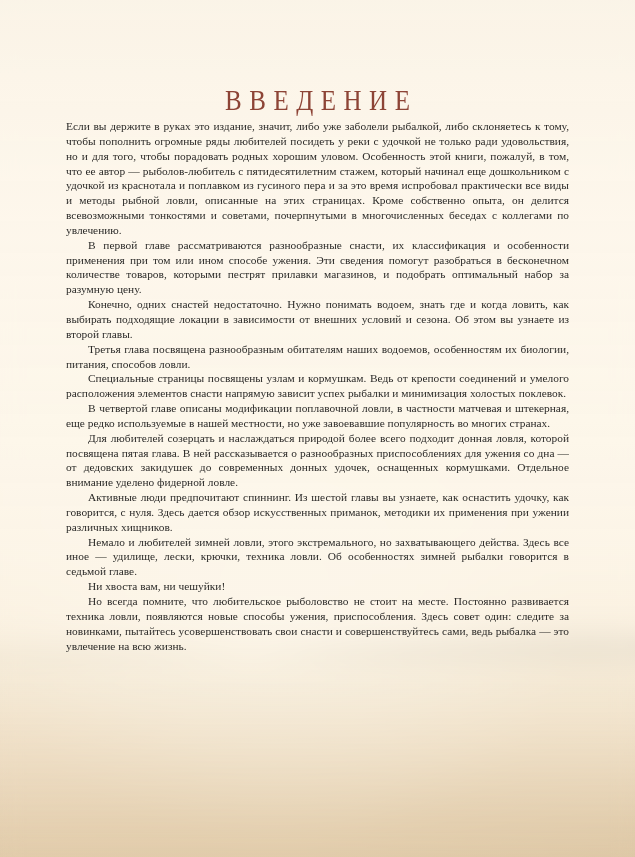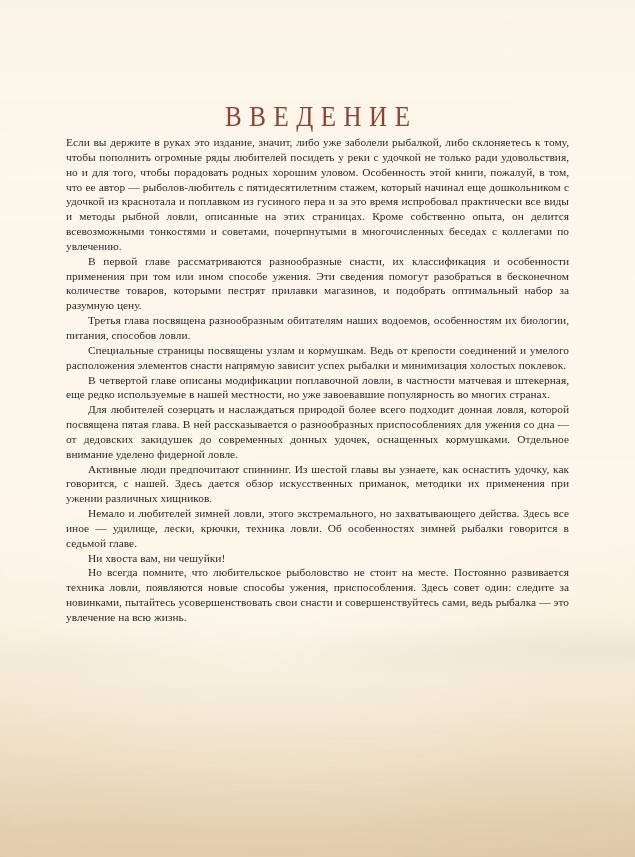--- a/index.html
+++ b/index.html
@@ -88,21 +88,21 @@
   }
 
   
   .content {
     position: absolute;
     left: 0;
     top: 0;
     width: 635px;
     height: 857px;
     box-sizing: border-box;
-    padding: 16px 66px;
+    padding: 0 66px;
   }
 
   .chapter-title {
     margin: 0;
     padding-top: 72px;
     text-align: center;
     font-family: "Liberation Serif", "DejaVu Serif", serif;
     font-size: 25px;
     font-weight: 400;
     letter-spacing: 7.5px;
@@ -145,24 +145,25 @@
   <div class="bg-layer bg-blur"></div>
   <div class="bg-layer bg-wash"></div>
 
   <div class="content">
 
     <h1 class="chapter-title">ВВЕДЕНИЕ</h1>
 
     <div class="body-text">
       <p>Если вы держите в руках это издание, значит, либо уже заболели рыбалкой, либо склоняетесь к тому, чтобы пополнить огромные ряды любителей посидеть у реки с удочкой не только ради удовольствия, но и для того, чтобы порадовать родных хорошим уловом. Особенность этой книги, пожалуй, в том, что ее автор — рыболов-любитель с пятидесятилетним стажем, который начинал еще дошкольником с удочкой из краснотала и поплавком из гусиного пера и за это время испробовал практически все виды и методы рыбной ловли, описанные на этих страницах. Кроме собственно опыта, он делится всевозможными тонкостями и советами, почерпнутыми в многочисленных беседах с коллегами по увлечению.</p>
       <p>В первой главе рассматриваются разнообразные снасти, их классификация и особенности применения при том или ином способе ужения. Эти сведения помогут разобраться в бесконечном количестве товаров, которыми пестрят прилавки магазинов, и подобрать оптимальный набор за разумную цену.</p>
+      <p>Конечно, одних снастей недостаточно. Нужно понимать водоем, знать где и когда ловить, как выбирать подходящие локации в зависимости от внешних условий и сезона. Об этом вы узнаете из второй главы.</p>
       <p>Третья глава посвящена разнообразным обитателям наших водоемов, особенностям их биологии, питания, способов ловли.</p>
       <p>Специальные страницы посвящены узлам и кормушкам. Ведь от крепости соединений и умелого расположения элементов снасти напрямую зависит успех рыбалки и минимизация холостых поклевок.</p>
       <p>В четвертой главе описаны модификации поплавочной ловли, в частности матчевая и штекерная, еще редко используемые в нашей местности, но уже завоевавшие популярность во многих странах.</p>
       <p>Для любителей созерцать и наслаждаться природой более всего подходит донная ловля, которой посвящена пятая глава. В ней рассказывается о разнообразных приспособлениях для ужения со дна — от дедовских закидушек до современных донных удочек, оснащенных кормушками. Отдельное внимание уделено фидерной ловле.</p>
-      <p>Активные люди предпочитают спиннинг. Из шестой главы вы узнаете, как оснастить удочку, как говорится, с нашей. Здесь дается обзор искусственных приманок, методики их применения при ужении различных хищников.</p>
+      <p>Активные люди предпочитают спиннинг. Из шестой главы вы узнаете, как оснастить удочку, как говорится, с нуля. Здесь дается обзор искусственных приманок, методики их применения при ужении различных хищников.</p>
       <p>Немало и любителей зимней ловли, этого экстремального, но захватывающего действа. Здесь все иное — удилище, лески, крючки, техника ловли. Об особенностях зимней рыбалки говорится в седьмой главе.</p>
       <p>Ни хвоста вам, ни чешуйки!</p>
       <p>Но всегда помните, что любительское рыболовство не стоит на месте. Постоянно развивается техника ловли, появляются новые способы ужения, приспособления. Здесь совет один: следите за новинками, пытайтесь усовершенствовать свои снасти и совершенствуйтесь сами, ведь рыбалка — это увлечение на всю жизнь.</p>
     </div>
 
   </div>
 </div>
 
 </body></html>

